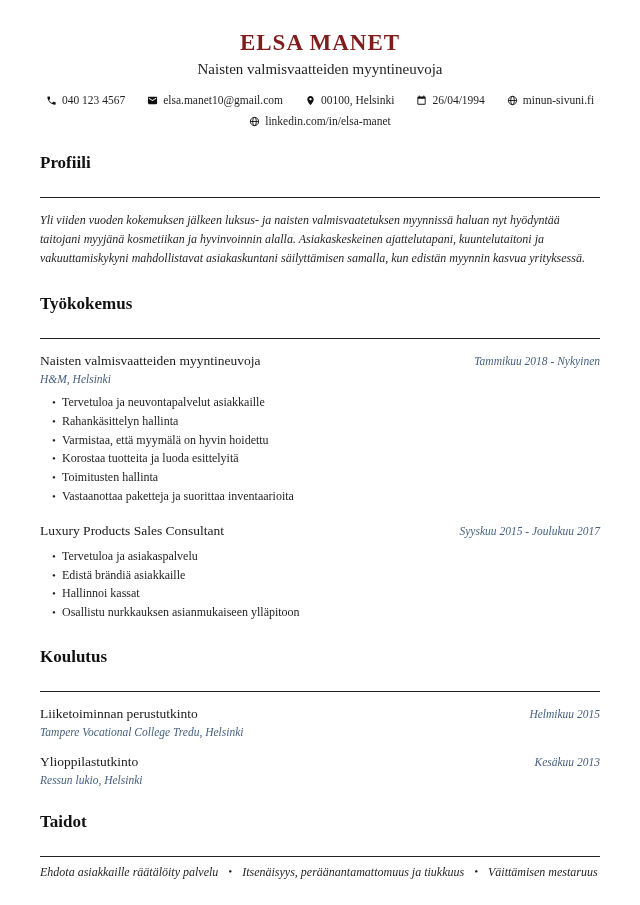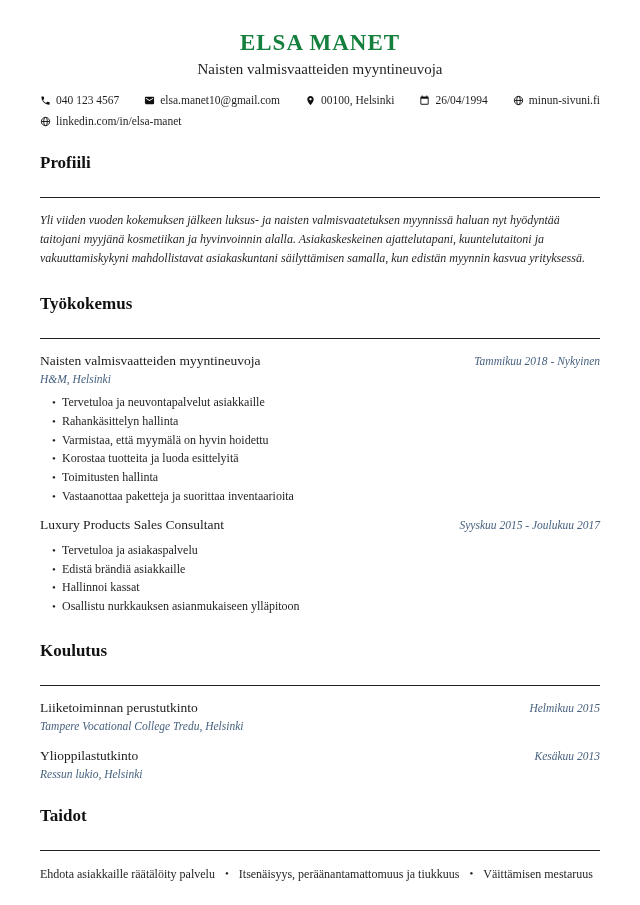--- a/index.html
+++ b/index.html
@@ -1,46 +1,46 @@
 <!DOCTYPE html>
 <html><head>
 <meta charset="utf-8">
 <style>
   html,body{margin:0;padding:0;background:#ffffff;}
   body{width:640px;min-height:905px;font-family:"Liberation Serif","DejaVu Serif",serif;color:#1f1f1f;}
   .page{width:640px;min-height:905px;box-sizing:border-box;padding:30px 40px 40px 40px;background:#fff;}
   
   .header{text-align:center;}
-  .name{font-size:23px;font-weight:bold;letter-spacing:1px;color:#15803d;}
+  .name{font-size:23px;font-weight:bold;letter-spacing:1px;color:#7f1d1d;}
   .subtitle{font-size:15px;margin-top:5px;color:#1f1f1f;}
   .contact-rows{margin-top:16px;}
-  .contact-row{display:flex;justify-content:space-between;align-items:center;gap:22px;font-size:11.5px;}
+  .contact-row{display:flex;justify-content:center;align-items:center;gap:22px;font-size:11.5px;}
   .contact-row + .contact-row{margin-top:9px;}
   .contact-item{display:inline-flex;align-items:center;gap:5px;white-space:nowrap;}
   .cicon{width:11px;height:11px;display:inline-block;flex:0 0 auto;}
   .cicon svg{width:11px;height:11px;display:block;}
   
   .section{margin-top:26px;}
   .section-heading{font-size:17px;font-weight:bold;color:#111;padding-bottom:24px;border-bottom:1.5px solid #222;}
   .section-body{margin-top:13px;font-style:italic;}
   .profile-text{font-size:12px;line-height:1.58;text-align:left;}
   
   .entry{margin-top:14px;}
   .entry + .entry{margin-top:16px;}
   .entry-head{display:flex;justify-content:space-between;align-items:baseline;}
   .entry-title{font-size:13.5px;color:#1a1a1a;}
   .entry-date{font-size:11.5px;font-style:italic;color:#46617f;}
   .entry-sub{font-size:11.5px;font-style:italic;color:#46617f;margin-top:4px;}
   ul.bullets{list-style:none;margin:10px 0 0 0;padding:0 0 0 12px;}
   ul.bullets li{font-size:12px;line-height:1.32;padding-left:10px;position:relative;margin-top:3px;}
   ul.bullets li::before{content:"•";position:absolute;left:0;top:0;font-size:11px;}
   .job{margin-top:14px;}
-  .job + .job{margin-top:12px;}
+  .job + .job{margin-top:18px;}
   
-  .inline-list{font-size:12px;margin-top:16px;display:flex;flex-wrap:wrap;}
+  .inline-list{font-size:12px;margin-top:8px;display:flex;flex-wrap:wrap;font-style:italic;}
   .inline-item{white-space:nowrap;}
   .inline-sep{margin:0 10px;font-size:11px;}
 </style>
 </head>
 <body>
 
 <div class="page">
 
   <div class="header">
     <div class="name">ELSA MANET</div>

